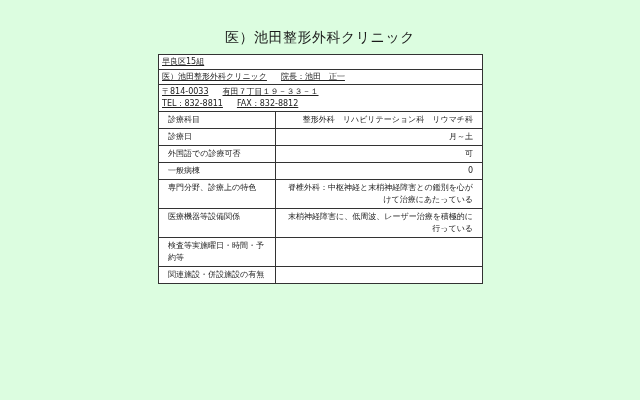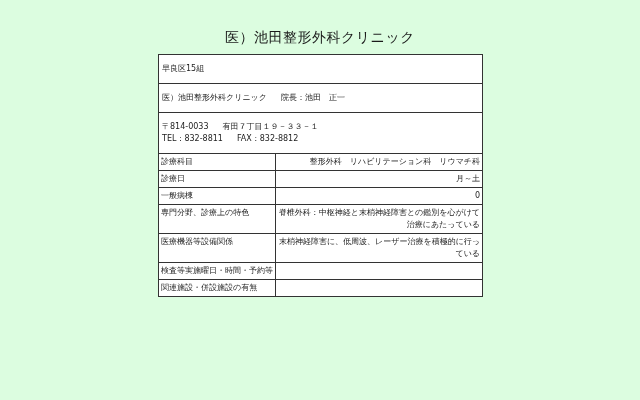--- a/index.html
+++ b/index.html
@@ -28,32 +28,32 @@
       left: 158px;
       top: 54px;
       width: 324px;
       border-collapse: collapse;
       background: #ffffff;
       font-size: 8px;
       table-layout: fixed;
     }
     .info-table td {
       border: 1px solid #333;
-      padding: 2px 2px;
+      padding: 2px 9px;
       vertical-align: middle;
       line-height: 12px;
       color: #222;
       white-space: normal;
       word-break: break-all;
     }
     .info-table td.label { width: 110px; }
     .info-table td.value { width: 200px; text-align: right; }
     .info-table tr.single td { height: 12px; }
     .info-table tr.double td { height: 22px; }
-    .full td { padding: 8px 3px; }
+    .full td { padding: 1px 3px; text-decoration: underline; }
     .gap { display: inline-block; width: 14px; }
   </style>
 </head>
 <body>
 
 <div class="title">医）池田整形外科クリニック</div>
 
 <table class="info-table">
   <colgroup>
     <col style="width:117px">
@@ -76,20 +76,24 @@
   </tr>
   <tr class="single">
     <td class="label">診療科目</td>
     <td class="value">整形外科　リハビリテーション科　リウマチ科</td>
   </tr>
   <tr class="single">
     <td class="label">診療日</td>
     <td class="value">月～土</td>
   </tr>
   <tr class="single">
+    <td class="label">外国語での診療可否</td>
+    <td class="value">可</td>
+  </tr>
+  <tr class="single">
     <td class="label">一般病棟</td>
     <td class="value">0</td>
   </tr>
   <tr class="double">
     <td class="label" style="vertical-align:top">専門分野、診療上の特色</td>
     <td class="value">脊椎外科：中枢神経と末梢神経障害との鑑別を心がけて治療にあたっている</td>
   </tr>
   <tr class="double">
     <td class="label" style="vertical-align:top">医療機器等設備関係</td>
     <td class="value">末梢神経障害に、低周波、レーザー治療を積極的に行っている</td>

